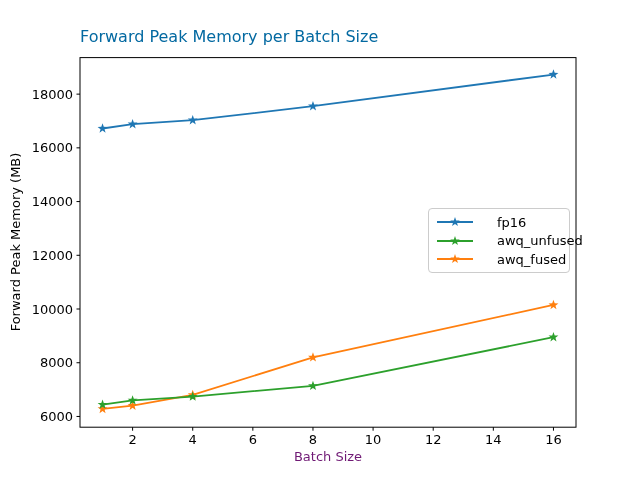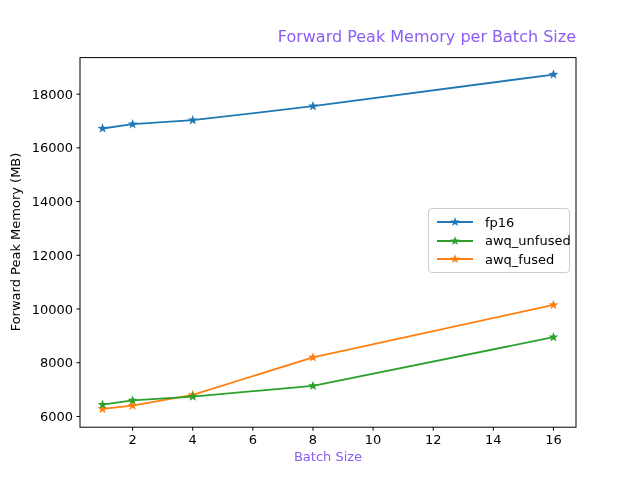--- a/index.html
+++ b/index.html
@@ -1,30 +1,30 @@
 <!DOCTYPE html>
 <html><head>
 <meta charset="utf-8">
 <style>
   html,body{margin:0;padding:0;background:#fff;}
   .figure{position:relative;width:640px;height:480px;background:#ffffff;
           font-family:"DejaVu Sans","Liberation Sans",sans-serif;overflow:hidden;}
   .figure svg{position:absolute;left:0;top:0;}
-  .chart-title{position:absolute;left:80px;top:27px;width:496px;text-align:right;
-               font-size:16px;color:#8b5cf6;}
+  .chart-title{position:absolute;left:80px;top:27px;width:496px;text-align:left;
+               font-size:16px;color:#0369a1;}
   .xlabel{position:absolute;left:80px;top:449px;width:496px;text-align:center;
-          font-size:13px;color:#8b5cf6;}
+          font-size:13px;color:#701a75;}
   .ylabel{position:absolute;left:-143px;top:233px;width:320px;height:18px;
           text-align:center;font-size:13px;color:#000;
           transform:rotate(-90deg);}
   .legend{position:absolute;left:428px;top:208px;width:142px;height:65px;
           box-sizing:border-box;border:1px solid #cccccc;border-radius:4px;
           background:rgba(255,255,255,0.9);display:flex;flex-direction:column;
           justify-content:space-evenly;padding:2px 8px;}
-  .legend-item{display:flex;align-items:center;gap:12px;font-size:13px;color:#000;}
+  .legend-item{display:flex;align-items:center;gap:24px;font-size:13px;color:#000;}
   .legend-item svg{position:static;flex:0 0 auto;}
   text{font-family:"DejaVu Sans","Liberation Sans",sans-serif;}
 </style>
 </head>
 <body>
 
 <div class="figure">
   <svg id="chart-svg" width="640" height="480">
       <rect x="80" y="57.6" width="496" height="369.59999999999997" fill="none" stroke="#000000" stroke-width="1"></rect>
       <line x1="132.60606060606062" y1="427.2" x2="132.60606060606062" y2="430.7" stroke="#000000" stroke-width="1"></line>

